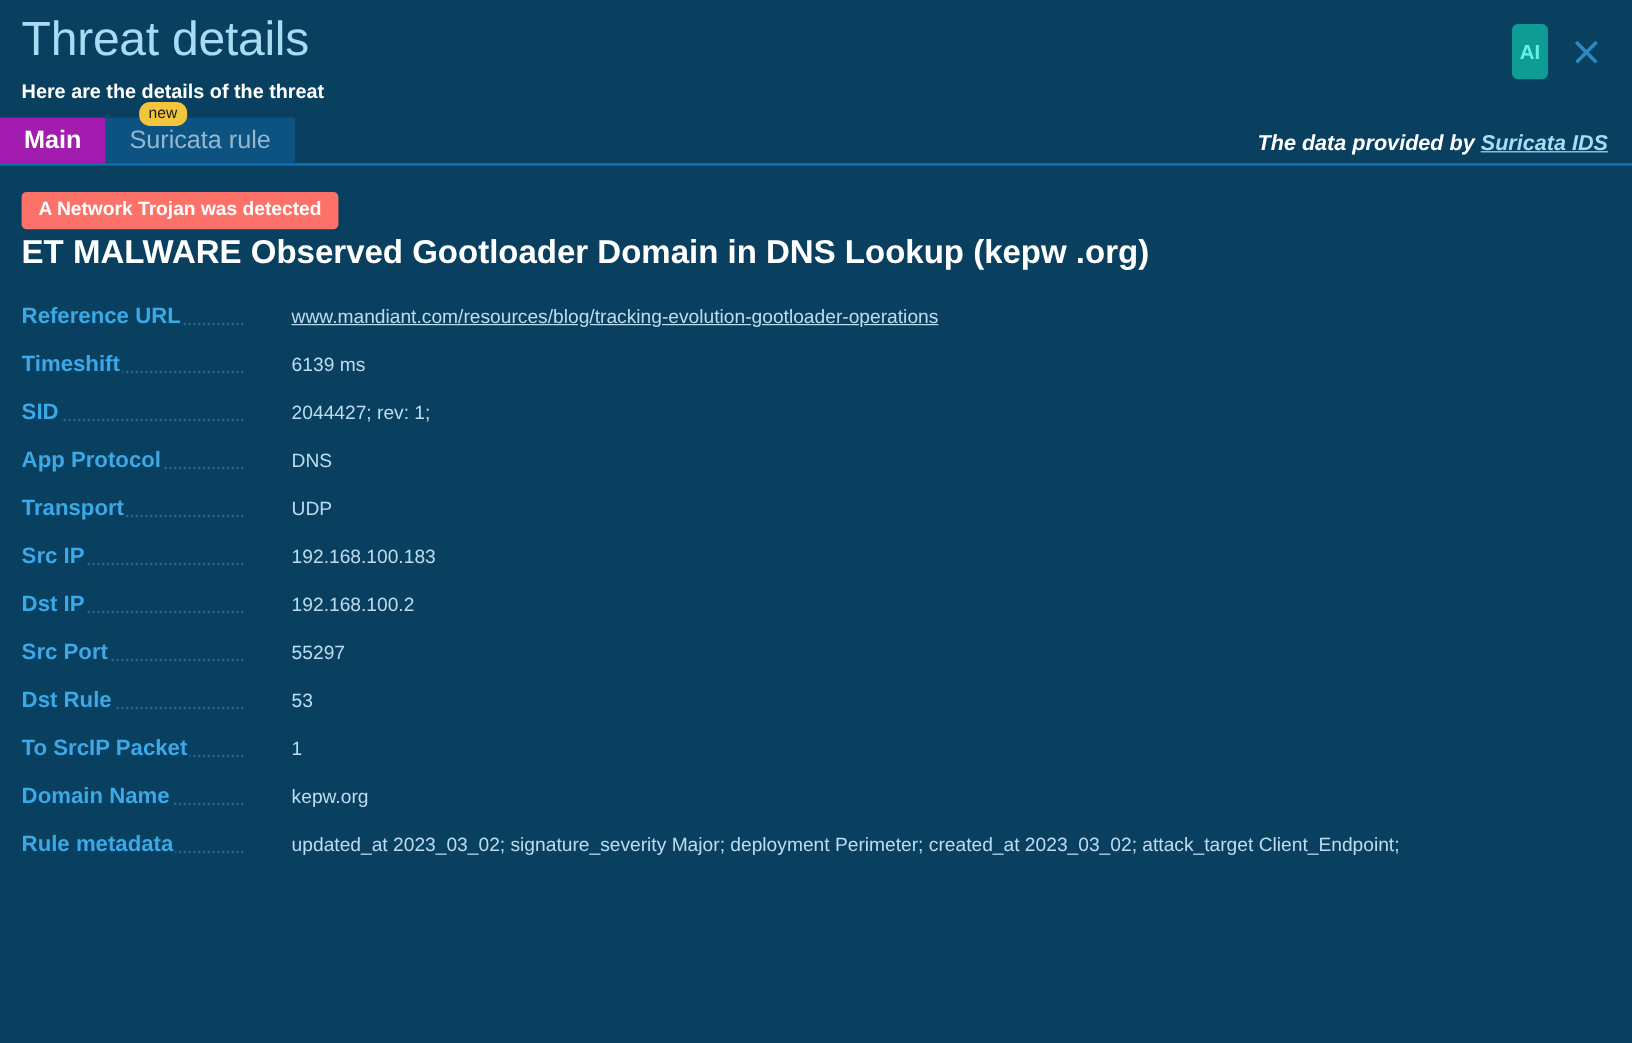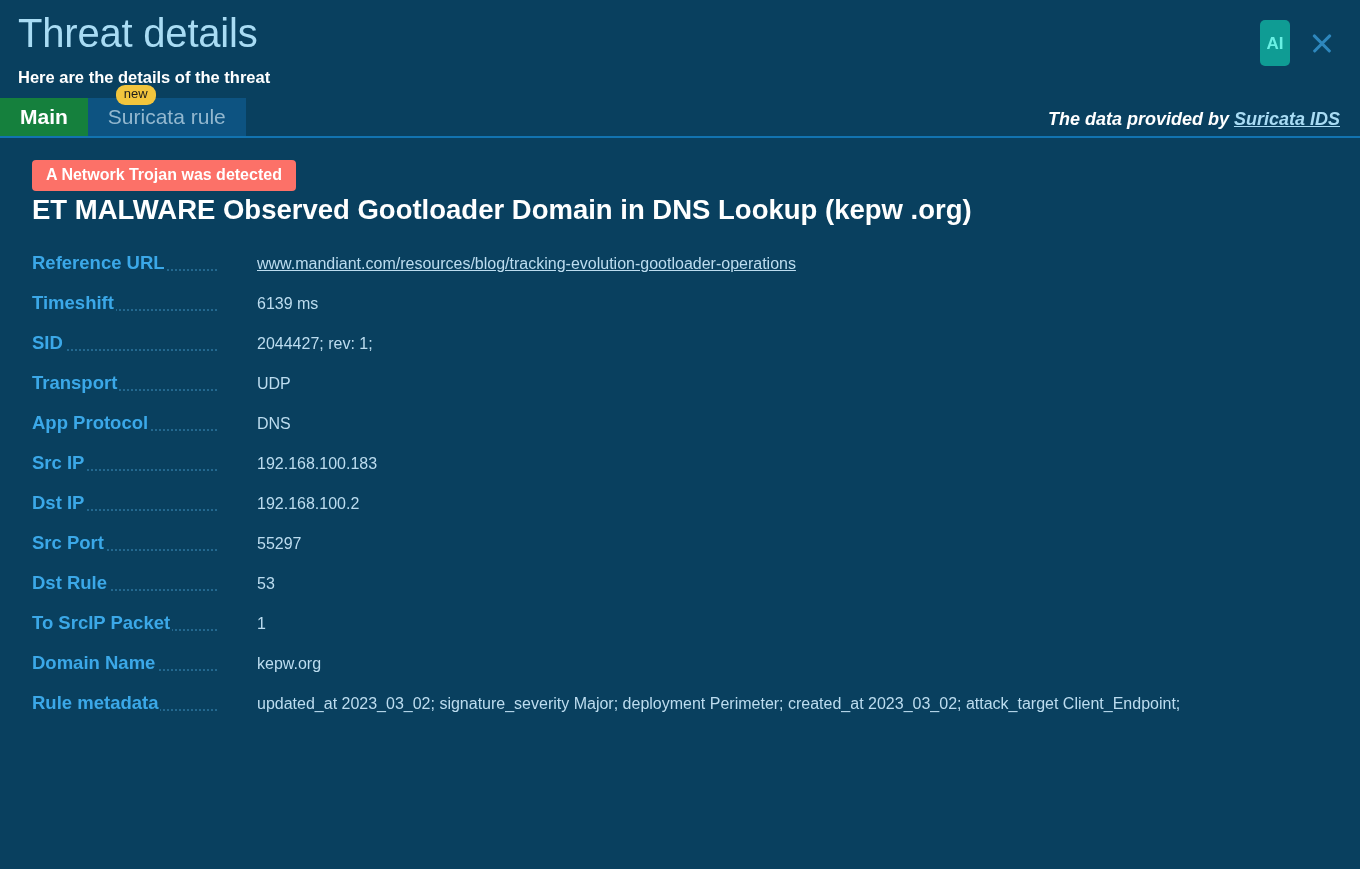--- a/index.html
+++ b/index.html
@@ -104,21 +104,21 @@
     position: relative;
     display: flex;
     align-items: center;
     height: 38px;
     padding: 0 20px;
     font-size: 21px;
     cursor: pointer;
     white-space: nowrap;
   }
   .tab.active {
-    background: #15803d;
+    background: #a21caf;
     color: #ffffff;
     font-weight: 700;
   }
   .tab.inactive {
     background: #0d5381;
     color: #93b8cf;
     font-weight: 400;
   }
   .new-badge {
     position: absolute;
@@ -143,21 +143,21 @@
     white-space: nowrap;
     font-style: italic;
   }
   .provider a {
     color: #a9dcf4;
     text-decoration: underline;
     cursor: pointer;
   }
 
   
-  .content { padding: 0 32px; }
+  .content { padding: 0 18px; }
   .threat-badge {
     display: inline-block;
     margin-top: 22px;
     background: #fc7168;
     color: #ffffff;
     font-size: 16px;
     font-weight: 700;
     padding: 6px 14px 7px 14px;
     border-radius: 4px;
   }
@@ -279,31 +279,31 @@
         <div class="row-label">
           <span class="dots"></span>
           <span class="lbl">SID</span>
         </div>
         <div class="row-value">2044427; rev: 1;</div>
       </div>
 
       <div class="row">
         <div class="row-label">
           <span class="dots"></span>
+          <span class="lbl">App Protocol</span>
+        </div>
+        <div class="row-value">DNS</div>
+      </div>
+
+      <div class="row">
+        <div class="row-label">
+          <span class="dots"></span>
           <span class="lbl">Transport</span>
         </div>
         <div class="row-value">UDP</div>
-      </div>
-
-      <div class="row">
-        <div class="row-label">
-          <span class="dots"></span>
-          <span class="lbl">App Protocol</span>
-        </div>
-        <div class="row-value">DNS</div>
       </div>
 
       <div class="row">
         <div class="row-label">
           <span class="dots"></span>
           <span class="lbl">Src IP</span>
         </div>
         <div class="row-value">192.168.100.183</div>
       </div>
 

